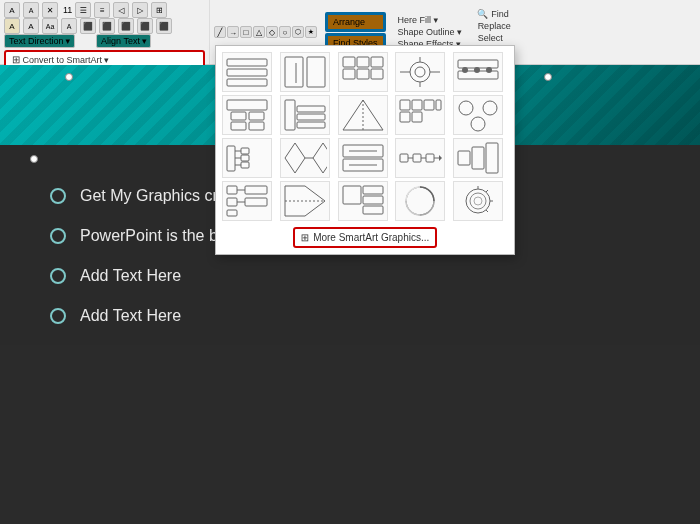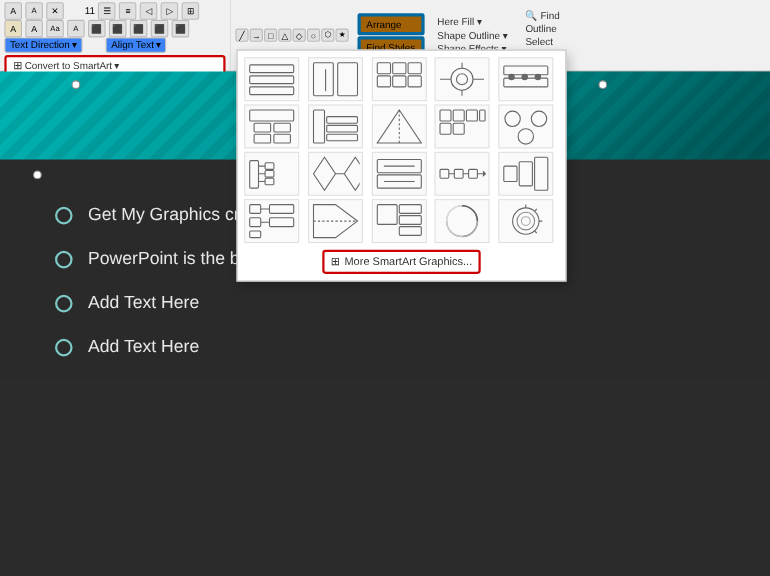--- a/index.html
+++ b/index.html
@@ -48,21 +48,21 @@
       color: #666;
       text-align: center;
       padding-top: 1px;
     }
 
     
     .text-direction-btn {
       display: flex;
       align-items: center;
       gap: 2px;
-      background: #3b82f6;
+      background: #0f766e;
       border: 1px solid #bbb;
       border-radius: 2px;
       padding: 1px 4px;
       font-size: 9px;
       cursor: pointer;
     }
 
     .convert-smartart-btn {
       display: flex;
       align-items: center;
@@ -230,21 +230,21 @@
 <body>
 
 <div class="toolbar-area">
 
   <div class="toolbar-left">
     <div class="toolbar-row">
 
       <div class="tb-icon">A</div>
       <div class="tb-icon" style="font-size:7px">A</div>
       <div class="tb-icon" style="font-size:8px">✕</div>
-      <span style="font-size:9px; margin-left:16px;">11</span>
+      <span style="font-size:9px; margin-left:2px;">11</span>
 
       <div class="tb-icon">☰</div>
       <div class="tb-icon">≡</div>
       <div class="tb-icon">◁</div>
       <div class="tb-icon">▷</div>
       <div class="tb-icon">⊞</div>
     </div>
     <div class="toolbar-row">
       <div class="tb-icon" style="background:#e8e0c0;">A</div>
       <div class="tb-icon">A</div>
@@ -306,21 +306,21 @@
         <div class="shape-effects-btn">
           <span>Shape Effects</span>
           <span> ▾</span>
         </div>
       </div>
       <div style="display:flex;flex-direction:column;gap:2px;margin-left:8px;font-size:9px;">
         <div class="find-btn">
           <span>🔍 </span><span>Find</span>
         </div>
         <div class="replace-btn">
-          <span>Outline</span>
+          <span>Replace</span>
         </div>
         <div class="select-btn">
           <span>Select</span>
         </div>
         <div class="editing-label">Editing</div>
       </div>
     </div>
   </div>
 
   <div class="smartart-dropdown">

